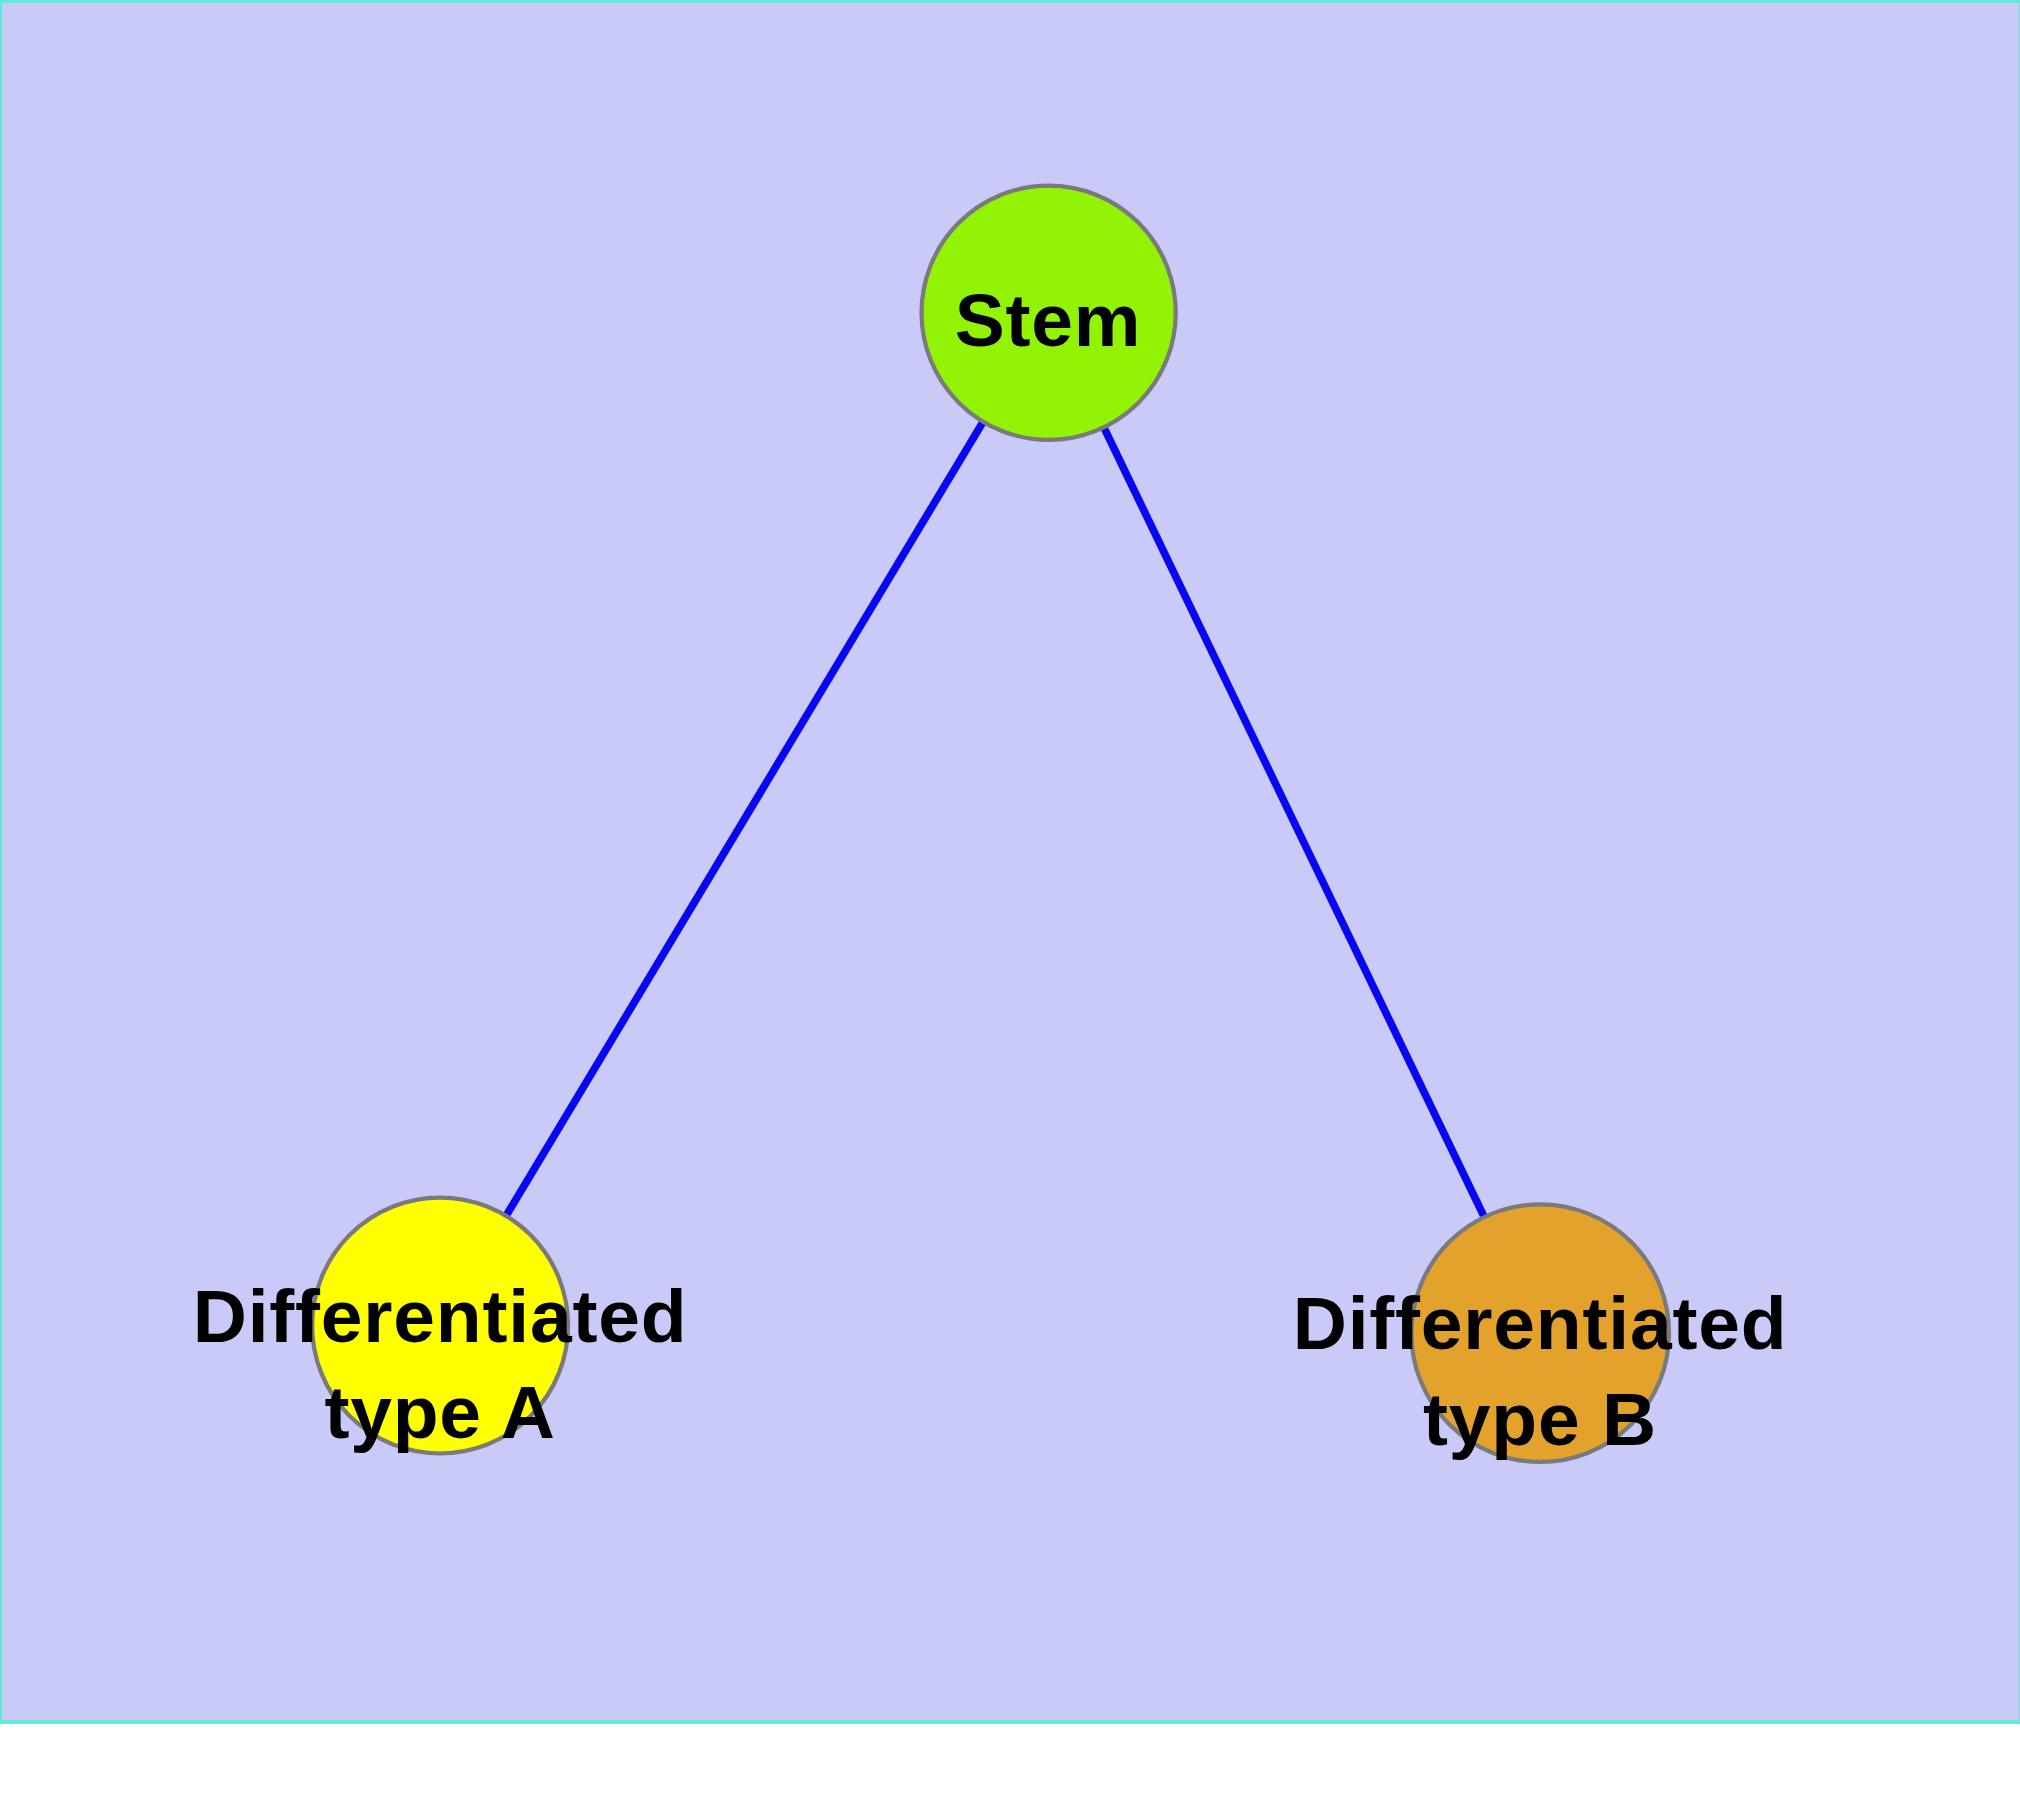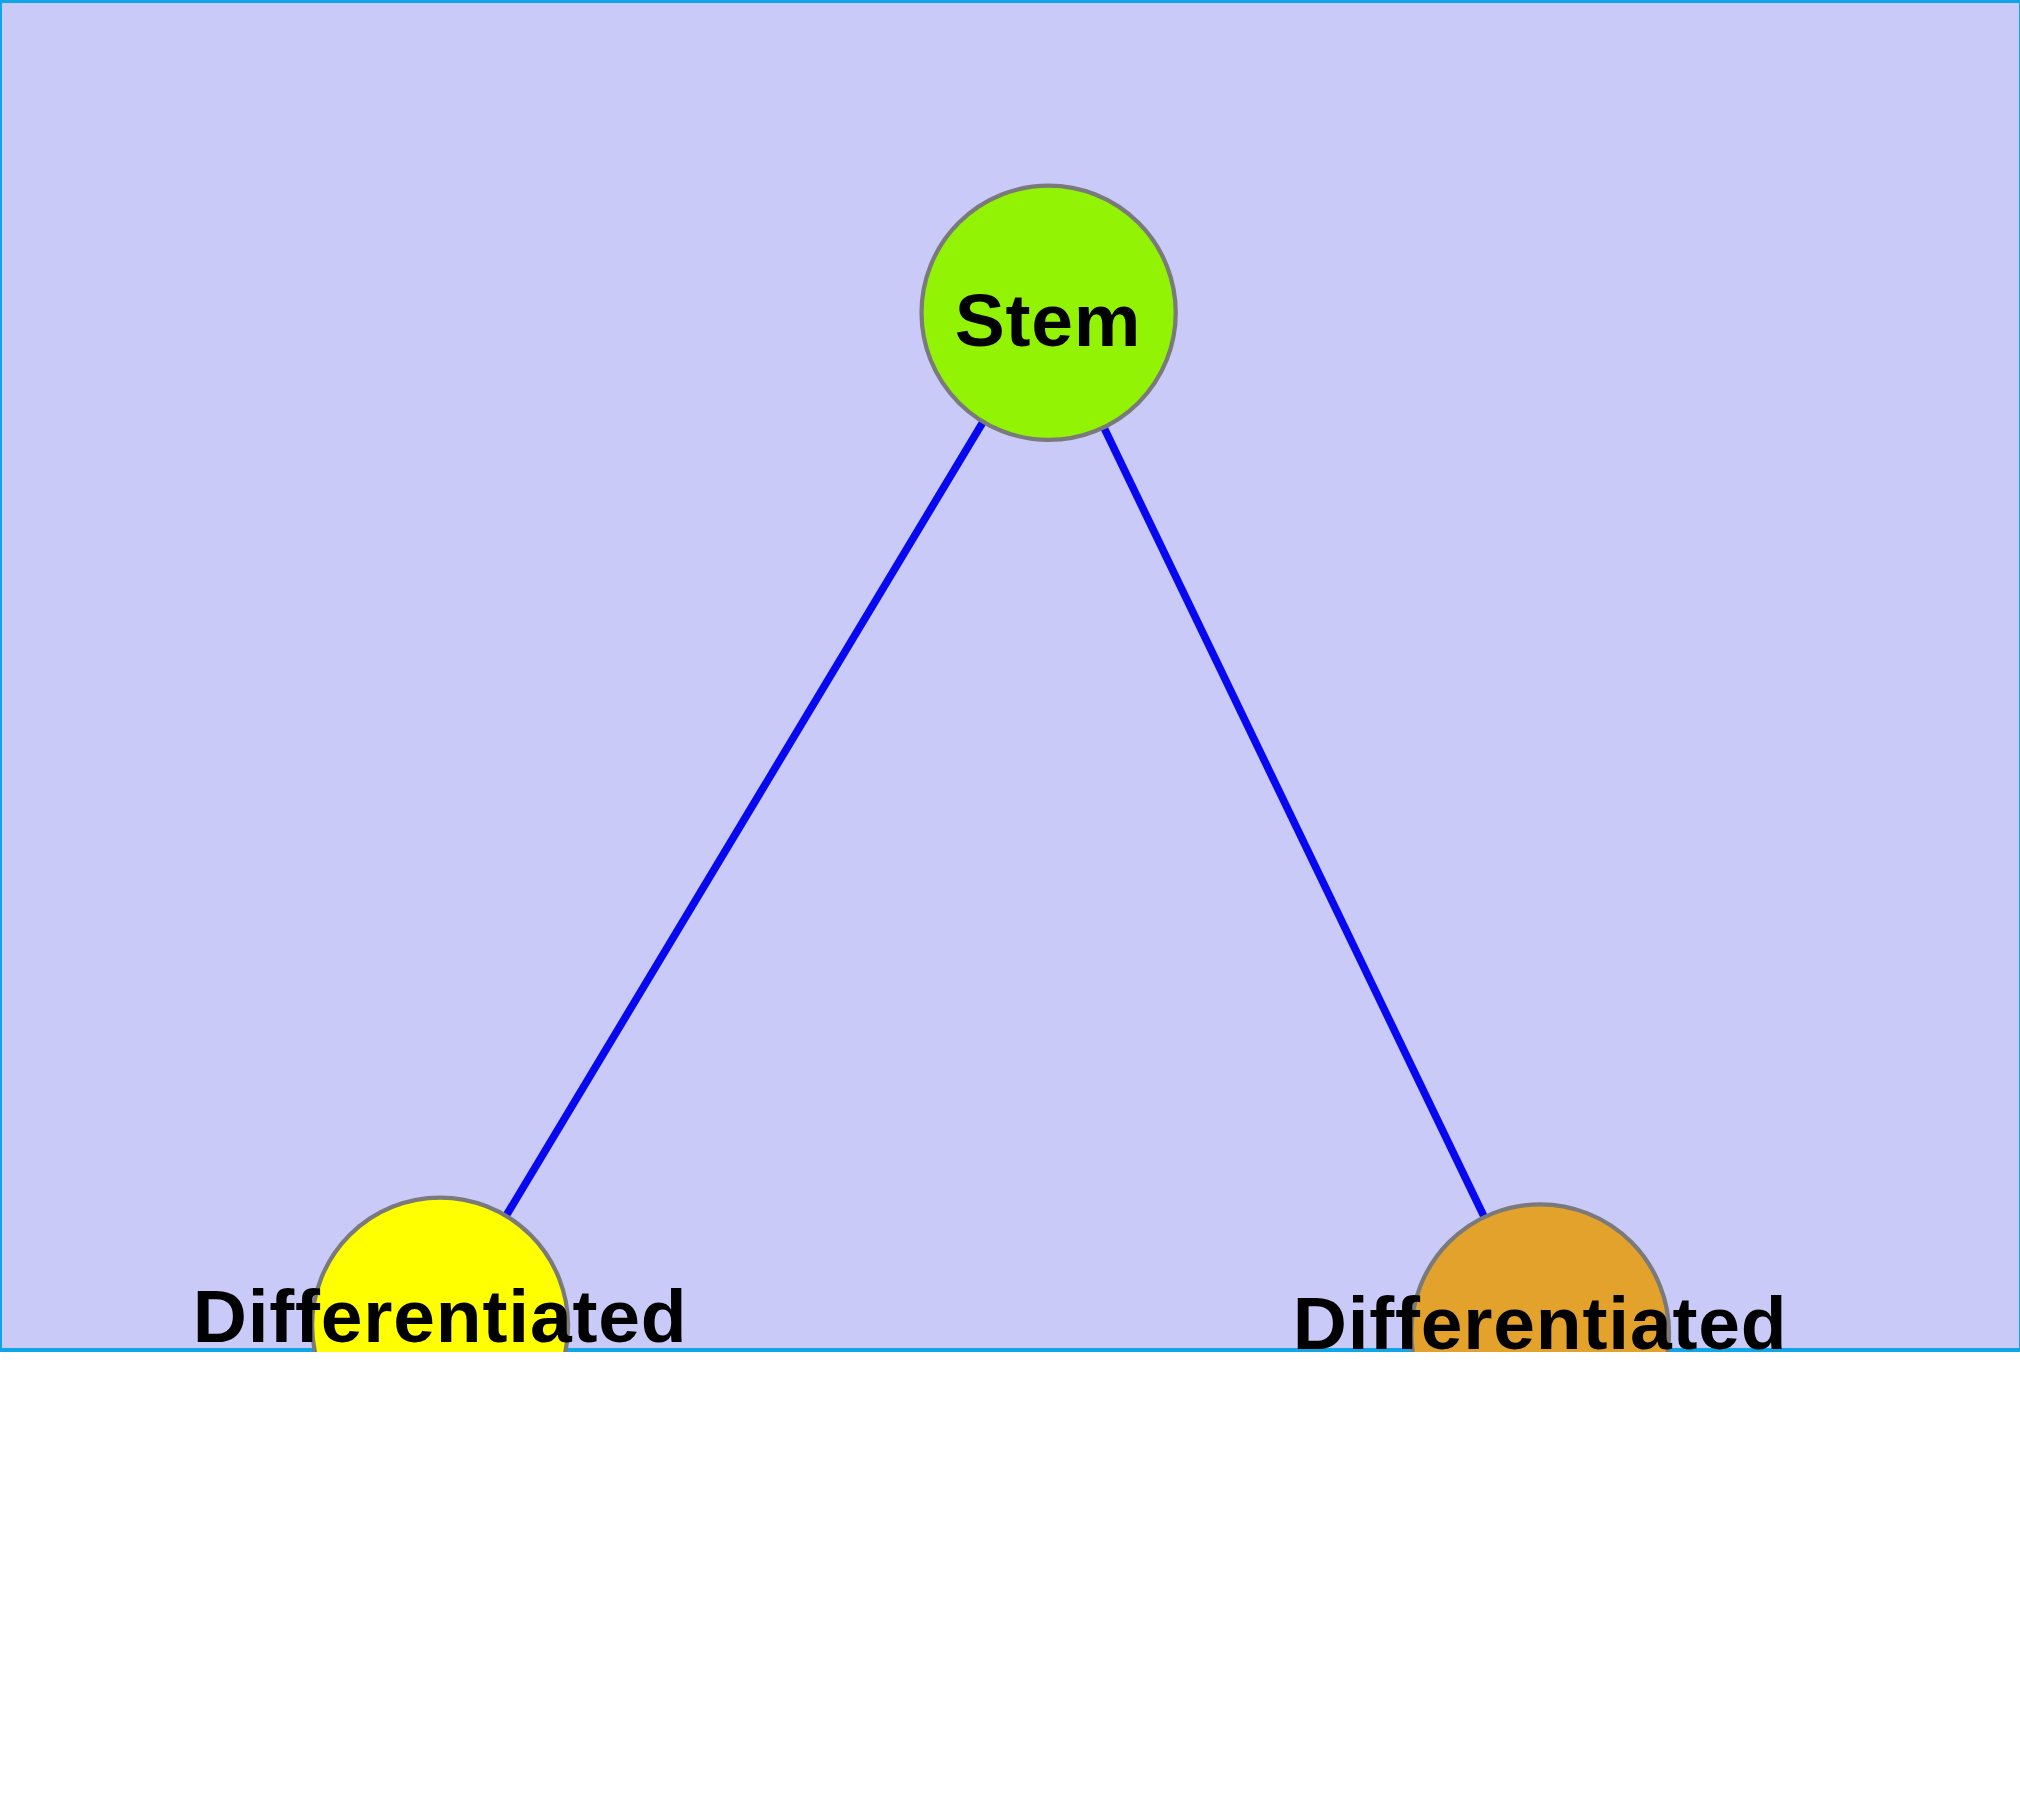--- a/index.html
+++ b/index.html
@@ -4,22 +4,22 @@
 <style>
   html, body {
     margin: 0;
     padding: 0;
     background: #ffffff;
     font-family: "Liberation Sans", sans-serif;
   }
   #stage {
     position: relative;
     width: 2021px;
-    height: 1352px;
-    background: #0ea5e9;
+    height: 1724px;
+    background: #5eead4;
     overflow: hidden;
   }
   
   #canvas-bg {
     position: absolute;
     left: 1.7px;
     top: 2.5px;
     right: 1.7px;
     bottom: 4.2px;
   }

